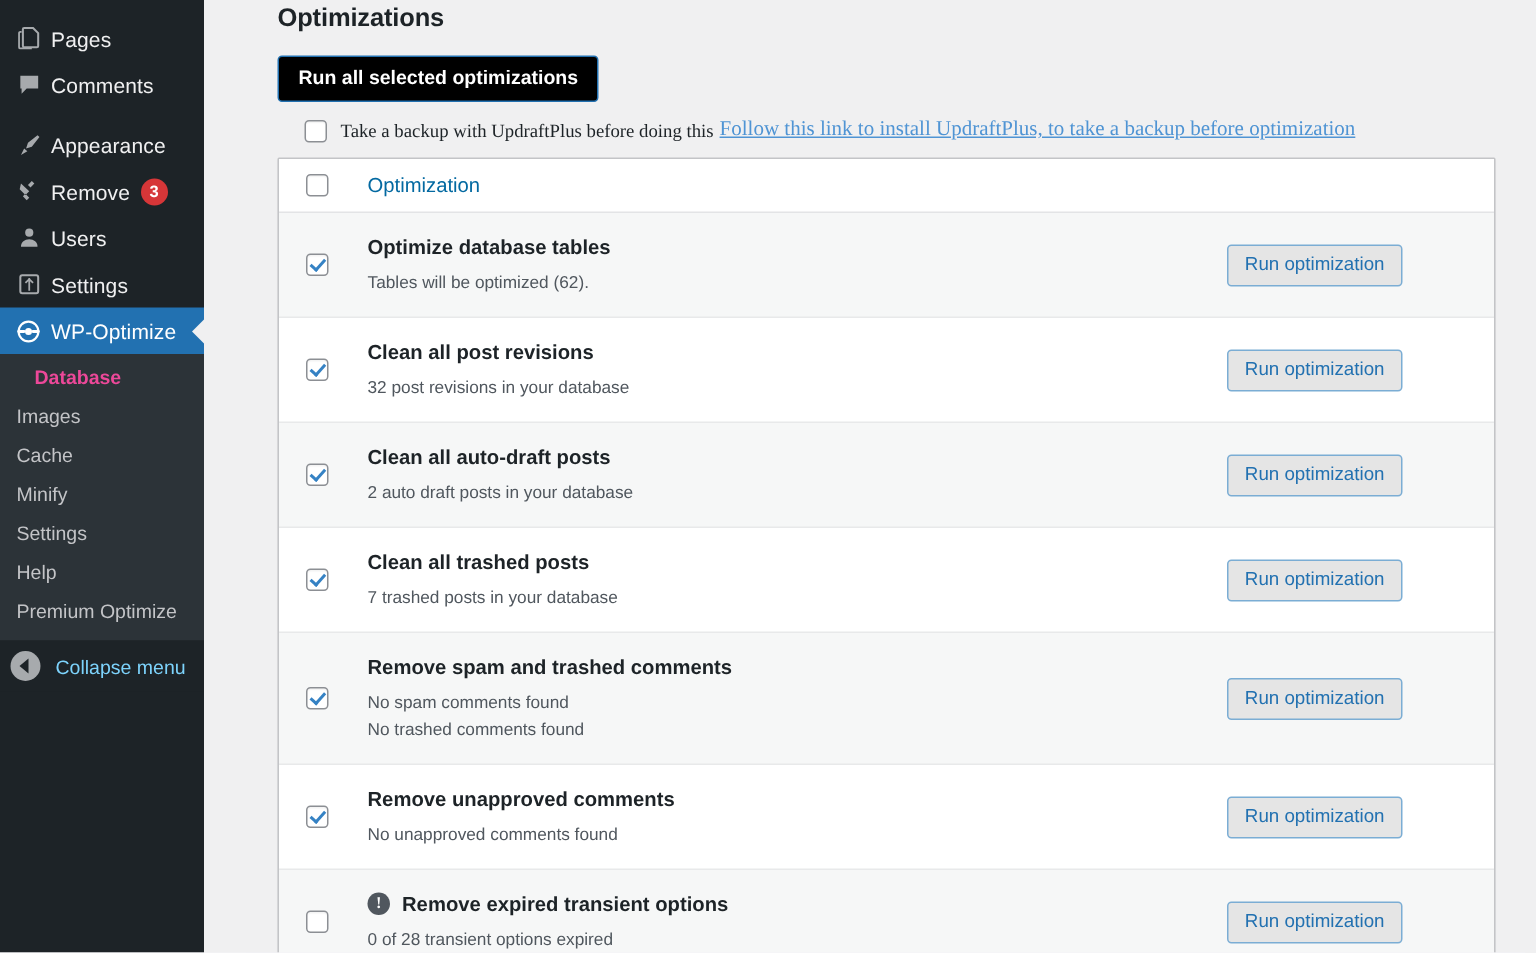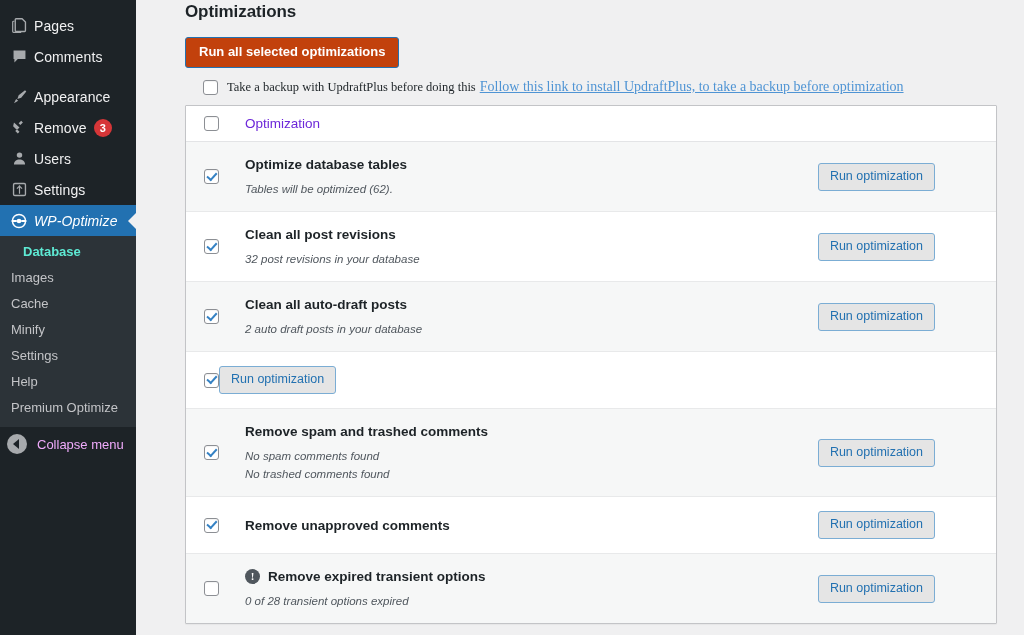--- a/index.html
+++ b/index.html
@@ -50,21 +50,20 @@
     margin-right: 3px;
   }
   .menu-item .mi-label {
     font-size: 14px;
     line-height: 18px;
     letter-spacing: 0.1px;
   }
   .menu-item.active {
     background: #2271b1;
     color: #fff;
-    font-style: italic;
   }
   .menu-item.active .mi-icon { color: #fff; }
   .menu-item.active::after {
     content: "";
     position: absolute;
     right: 0; top: 50%;
     margin-top: -8px;
     border-style: solid;
     border-width: 8px 8px 8px 0;
     border-color: transparent #f0f0f1 transparent transparent;
@@ -92,31 +91,31 @@
   }
   .submenu-item {
     display: block;
     padding: 5px 0 5px 11px;
     font-size: 13px;
     line-height: 16px;
     color: #c3c4c7;
     cursor: pointer;
   }
   .submenu-item.current {
-    color: #5eead4;
+    color: #ec4899;
     font-weight: 700;
     padding-left: 23px;
   }
 
   .collapse-row {
     display: flex;
     align-items: center;
     height: 34px;
     padding-left: 7px;
-    color: #f0abfc;
+    color: #7dd3fc;
     font-size: 13px;
     cursor: pointer;
     background: #1d2327;
   }
   .collapse-icon {
     width: 20px; height: 20px;
     border-radius: 50%;
     background: #a7aaad;
     display: flex; align-items: center; justify-content: center;
     margin-right: 10px;
@@ -144,21 +143,21 @@
     font-size: 17px;
     font-weight: 700;
     color: #1d2327;
     padding-top: 2px;
     letter-spacing: -0.1px;
   }
 
   .btn-primary {
     display: inline-block;
     margin-top: 15px;
-    background: #c2410c;
+    background: #000000;
     border: 1px solid #2271b1;
     border-radius: 3px;
     color: #fff;
     font-size: 13px;
     font-weight: 600;
     padding: 7px 13px 8px 13px;
     cursor: pointer;
     line-height: 14px;
   }
 
@@ -213,21 +212,21 @@
     display: flex;
     align-items: center;
     height: 36px;
     padding: 0 0 0 18px;
     background: #fff;
     border-bottom: 1px solid #e3e4e6;
   }
   .opt-head .h-label {
     margin-left: 26px;
     font-size: 13.5px;
-    color: #6d28d9;
+    color: #0369a1;
   }
 
   .opt-row {
     display: flex;
     align-items: center;
     padding: 14px 0 14px 18px;
     border-bottom: 1px solid #e8e9ea;
     background: #fff;
     position: relative;
   }
@@ -257,21 +256,20 @@
     font-weight: 700;
     display: inline-flex;
     align-items: center;
     justify-content: center;
     margin-right: 8px;
     line-height: 1;
     font-family: "Liberation Serif", serif;
   }
   .row-info {
     font-size: 11.5px;
-    font-style: italic;
     color: #50575e;
     margin-top: 9px;
     line-height: 15px;
   }
   .row-info + .row-info { margin-top: 3px; }
 
   .btn-secondary {
     flex: none;
     margin-right: 61px;
     background: #e5e5e5;
@@ -433,37 +431,42 @@
           <span class="cb checked"></span>
           <div class="row-main">
             <div class="row-title">Clean all auto-draft posts</div>
             <div class="row-info">2 auto draft posts in your database</div>
           </div>
           <button class="btn-secondary">Run optimization</button>
         </div>
 
         <div class="opt-row">
           <span class="cb checked"></span>
+          <div class="row-main">
+            <div class="row-title">Clean all trashed posts</div>
+            <div class="row-info">7 trashed posts in your database</div>
+          </div>
           <button class="btn-secondary">Run optimization</button>
         </div>
 
         <div class="opt-row alt">
           <span class="cb checked"></span>
           <div class="row-main">
             <div class="row-title">Remove spam and trashed comments</div>
             <div class="row-info">No spam comments found</div>
             <div class="row-info">No trashed comments found</div>
           </div>
           <button class="btn-secondary">Run optimization</button>
         </div>
 
         <div class="opt-row">
           <span class="cb checked"></span>
           <div class="row-main">
             <div class="row-title">Remove unapproved comments</div>
+            <div class="row-info">No unapproved comments found</div>
           </div>
           <button class="btn-secondary">Run optimization</button>
         </div>
 
         <div class="opt-row alt">
           <span class="cb"></span>
           <div class="row-main">
             <div class="row-title">
               <span class="warn-icon">!</span>
               <span>Remove expired transient options</span>

